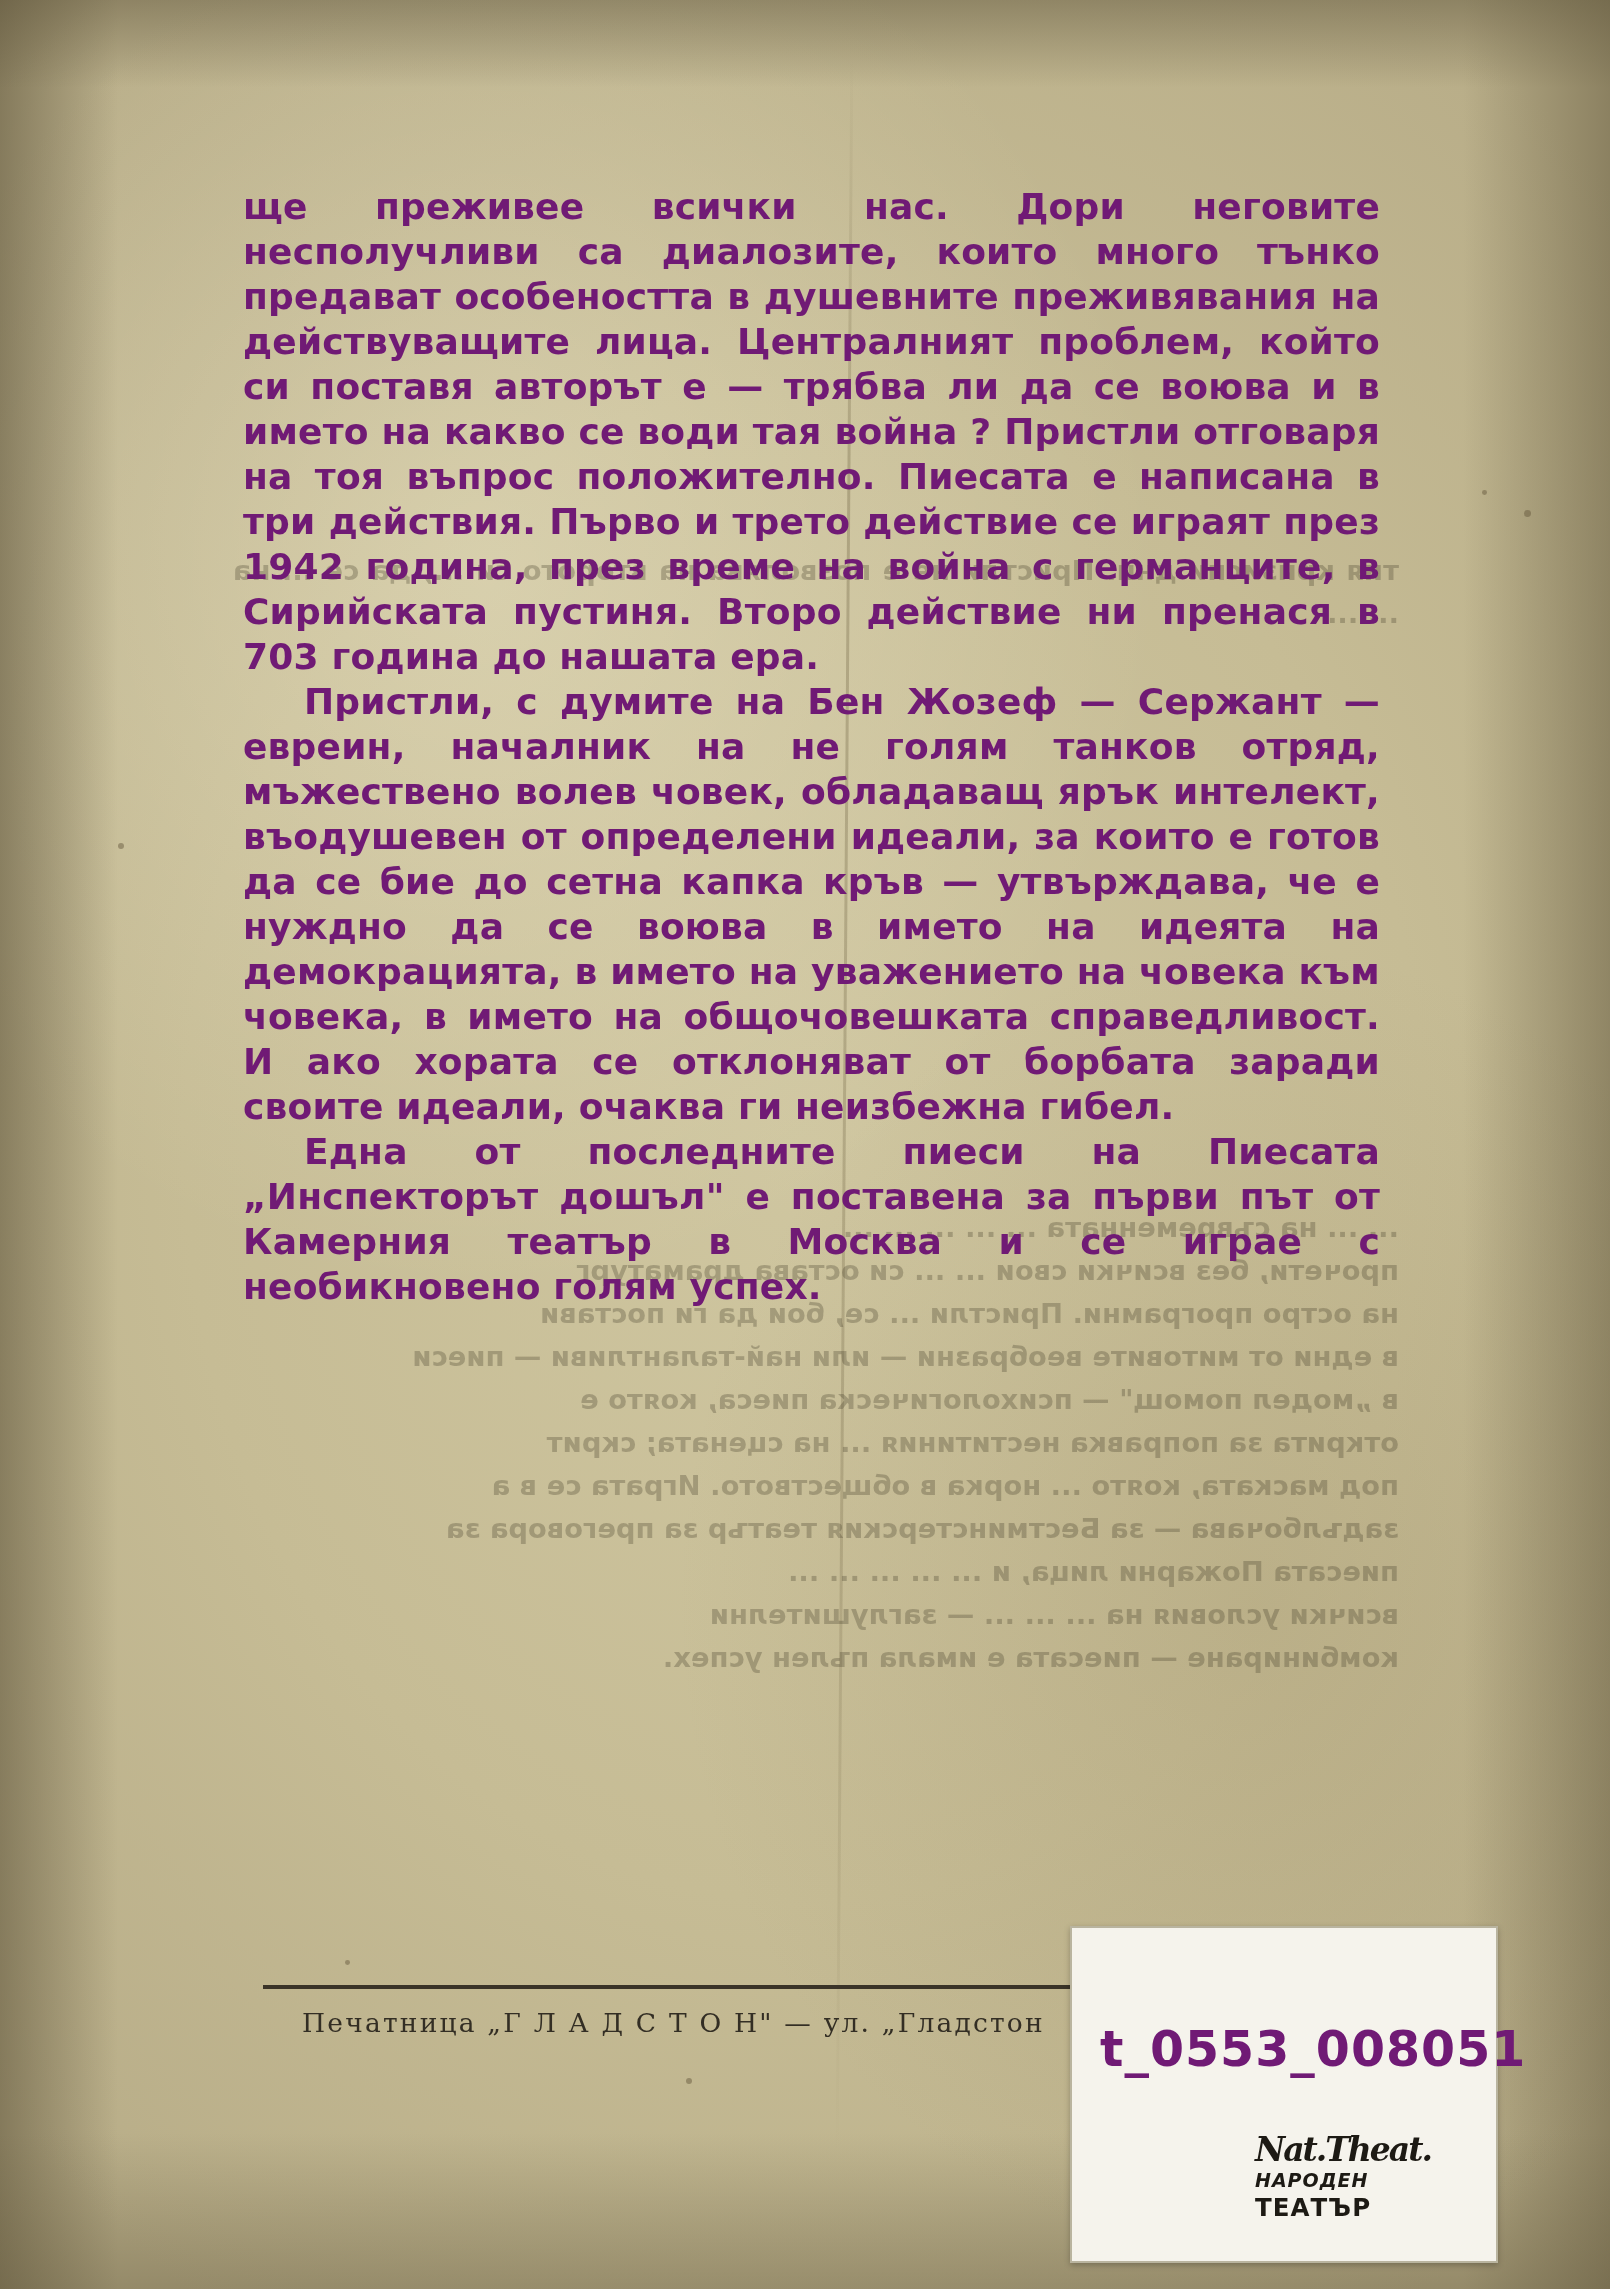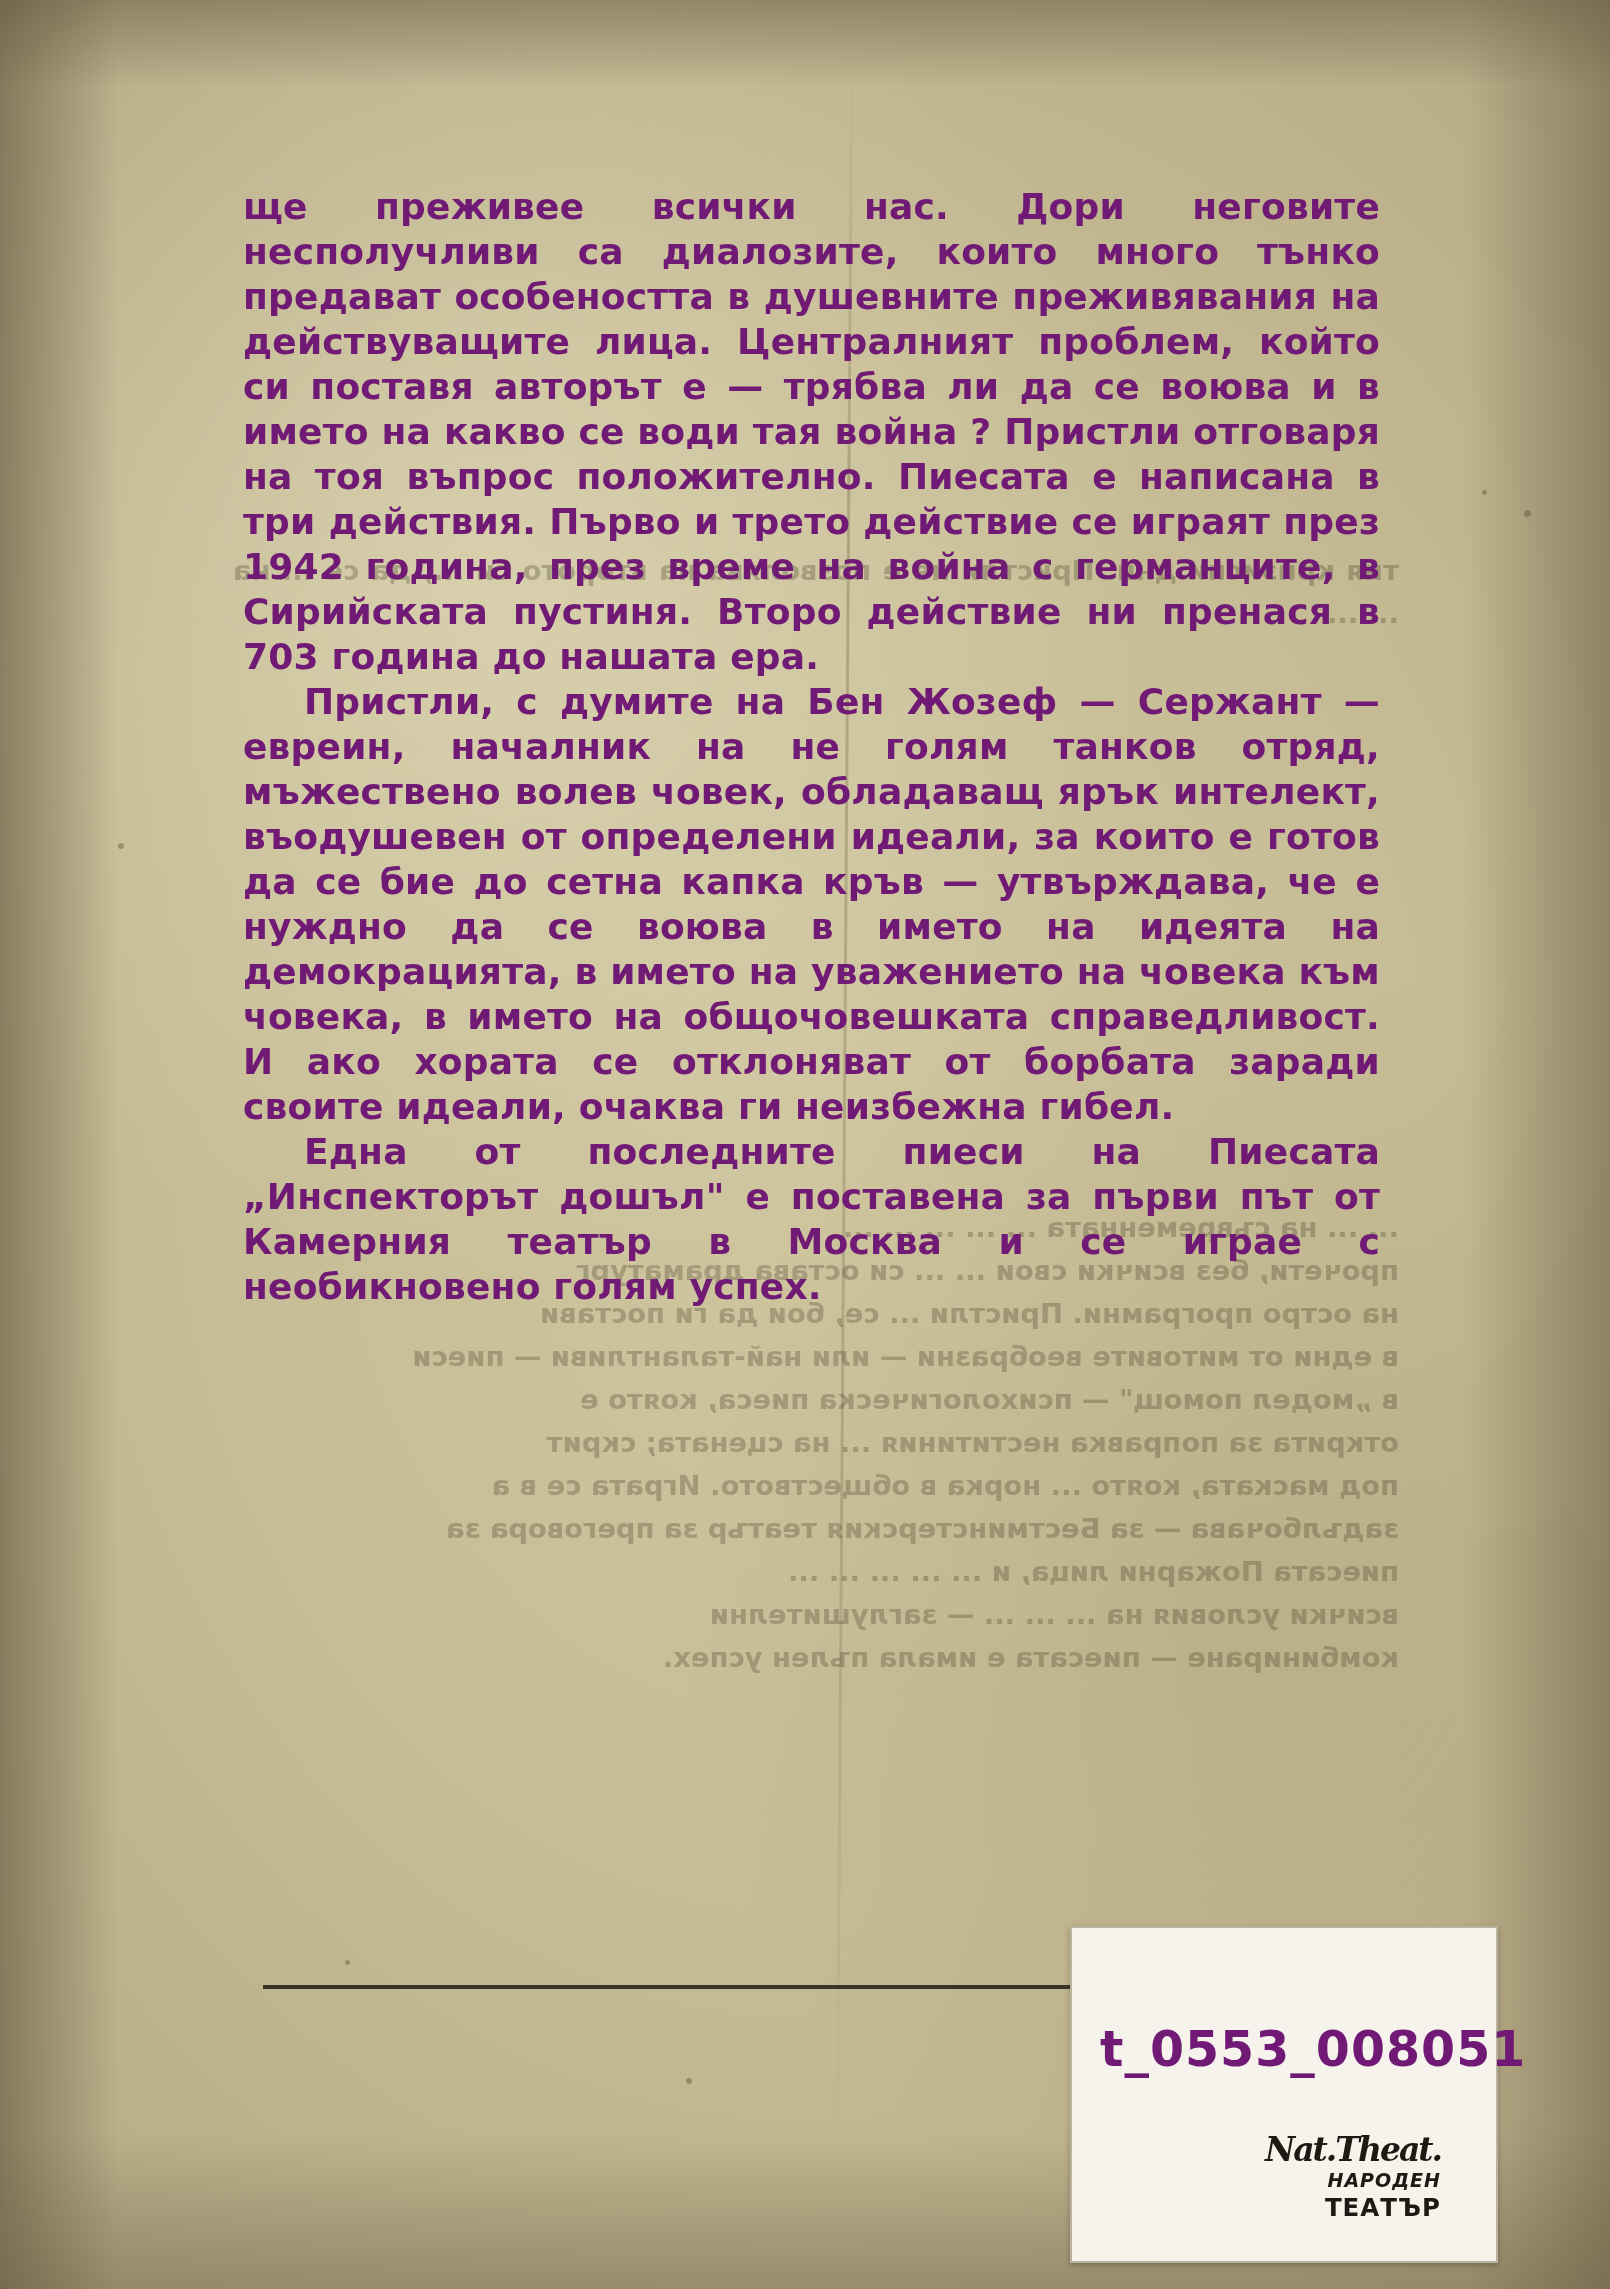--- a/index.html
+++ b/index.html
@@ -139,21 +139,21 @@
     font-weight: 700;
     color: #701a75;
     letter-spacing: 1px;
     white-space: nowrap;
   }
   .stamp {
     position: absolute;
     left: 1255px;
     top: 2132px;
     width: 186px;
-    text-align: right;
+    text-align: left;
     color: #1d1a14;
   }
   .stamp-mark {
     font-family: "DejaVu Serif", serif;
     font-size: 33px;
     font-style: italic;
     font-weight: 700;
     letter-spacing: -2px;
     line-height: 35px;
   }
@@ -208,20 +208,21 @@
     <p>комбиниране — пиесата е имала пълен успех.</p>
   </div>
 
   <div class="textblock">
     <p>ще преживее всички нас. Дори неговите несполучливи са диалозите, които много тънко предават особеността в душевните преживявания на действуващите лица. Централният проблем, който си поставя авторът е — трябва ли да се воюва и в името на какво се води тая война ? Пристли отговаря на тоя въпрос положително. Пиесата е написана в три действия. Първо и трето действие се играят през 1942 година, през време на война с германците, в Сирийската пустиня. Второ действие ни пренася в 703 година до нашата ера.</p>
     <p class="indent">Пристли, с думите на Бен Жозеф — Сержант — евреин, началник на не голям танков отряд, мъжествено волев човек, обладаващ ярък интелект, въодушевен от определени идеали, за които е готов да се бие до сетна капка кръв — утвърждава, че е нуждно да се воюва в името на идеята на демокрацията, в името на уважението на човека към човека, в името на общочовешката справедливост. И ако хората се отклоняват от борбата заради своите идеали, очаква ги неизбежна гибел.</p>
     <p class="indent">Една от последните пиеси на Пиесата „Инспекторът дошъл" е поставена за първи път от Камерния театър в Москва и се играе с необикновено голям успех.</p>
   </div>
 
   <div class="footer-rule"></div>
+  <div class="footer-text">Печатница  „Г Л А Д С Т О Н"  —  ул. „Гладстон</div>
 
   <div class="label"></div>
   <div class="label-code">t_0553_008051</div>
   <div class="stamp">
     <div class="stamp-mark">Nat.Theat.</div>
     <div class="stamp-l1">НАРОДЕН</div>
     <div class="stamp-l2">ТЕАТЪР</div>
   </div>
 </div>
 

